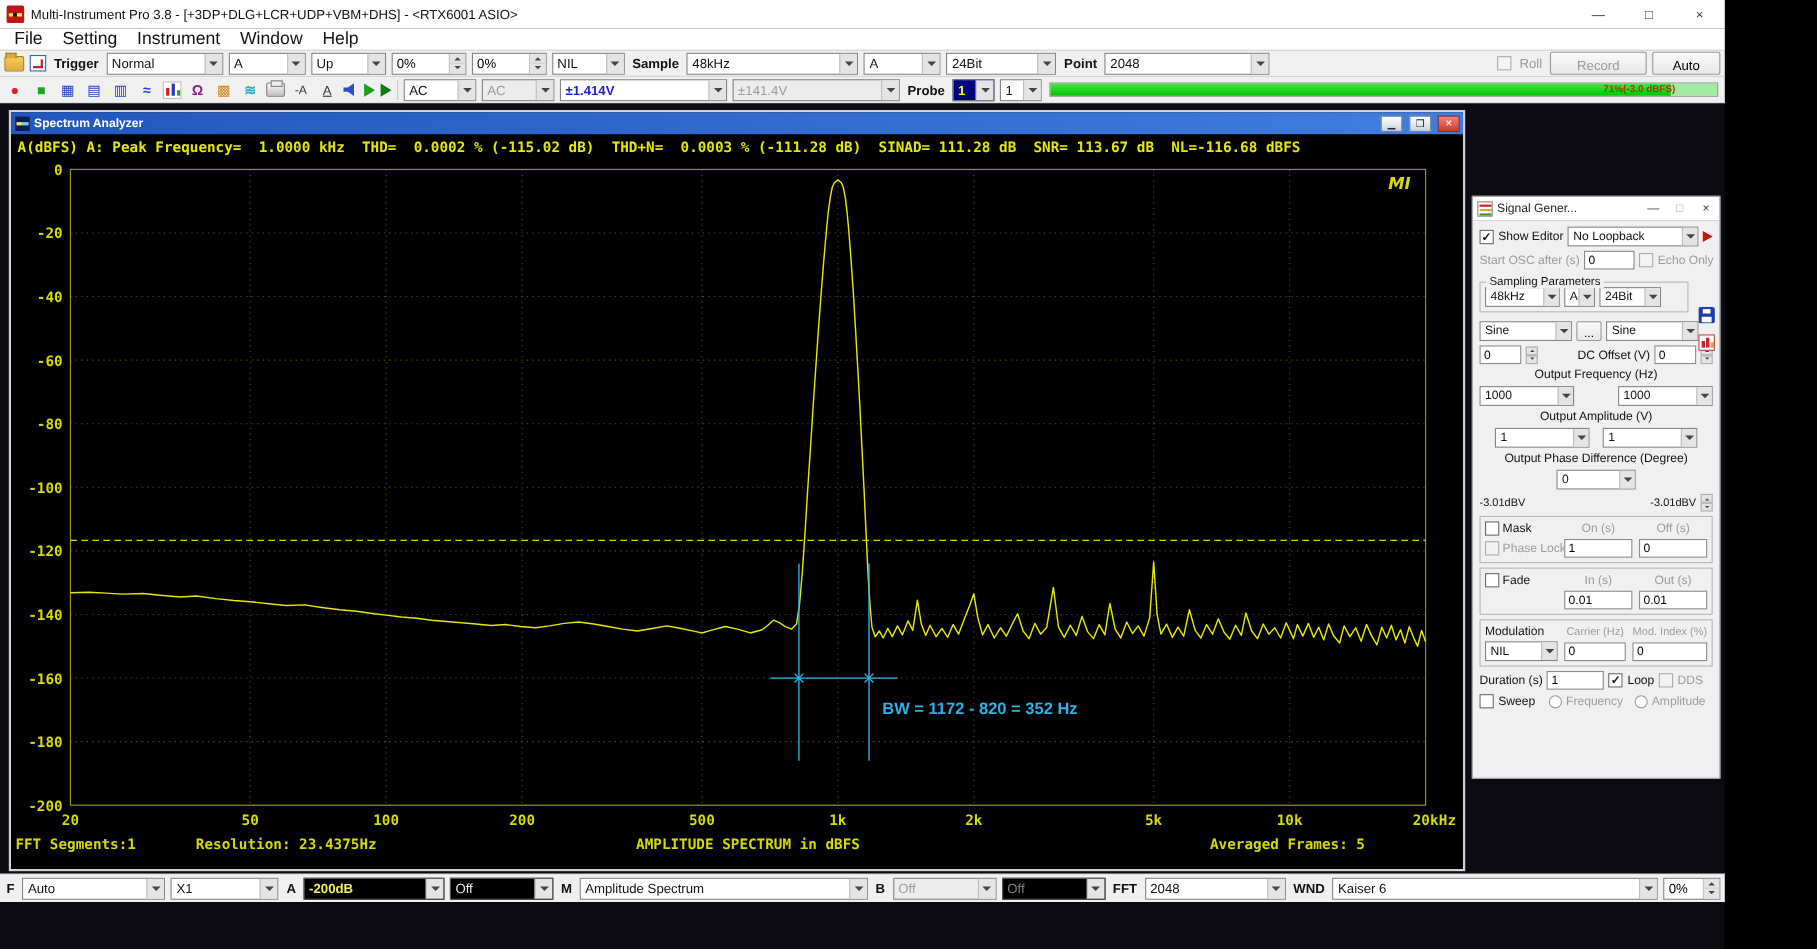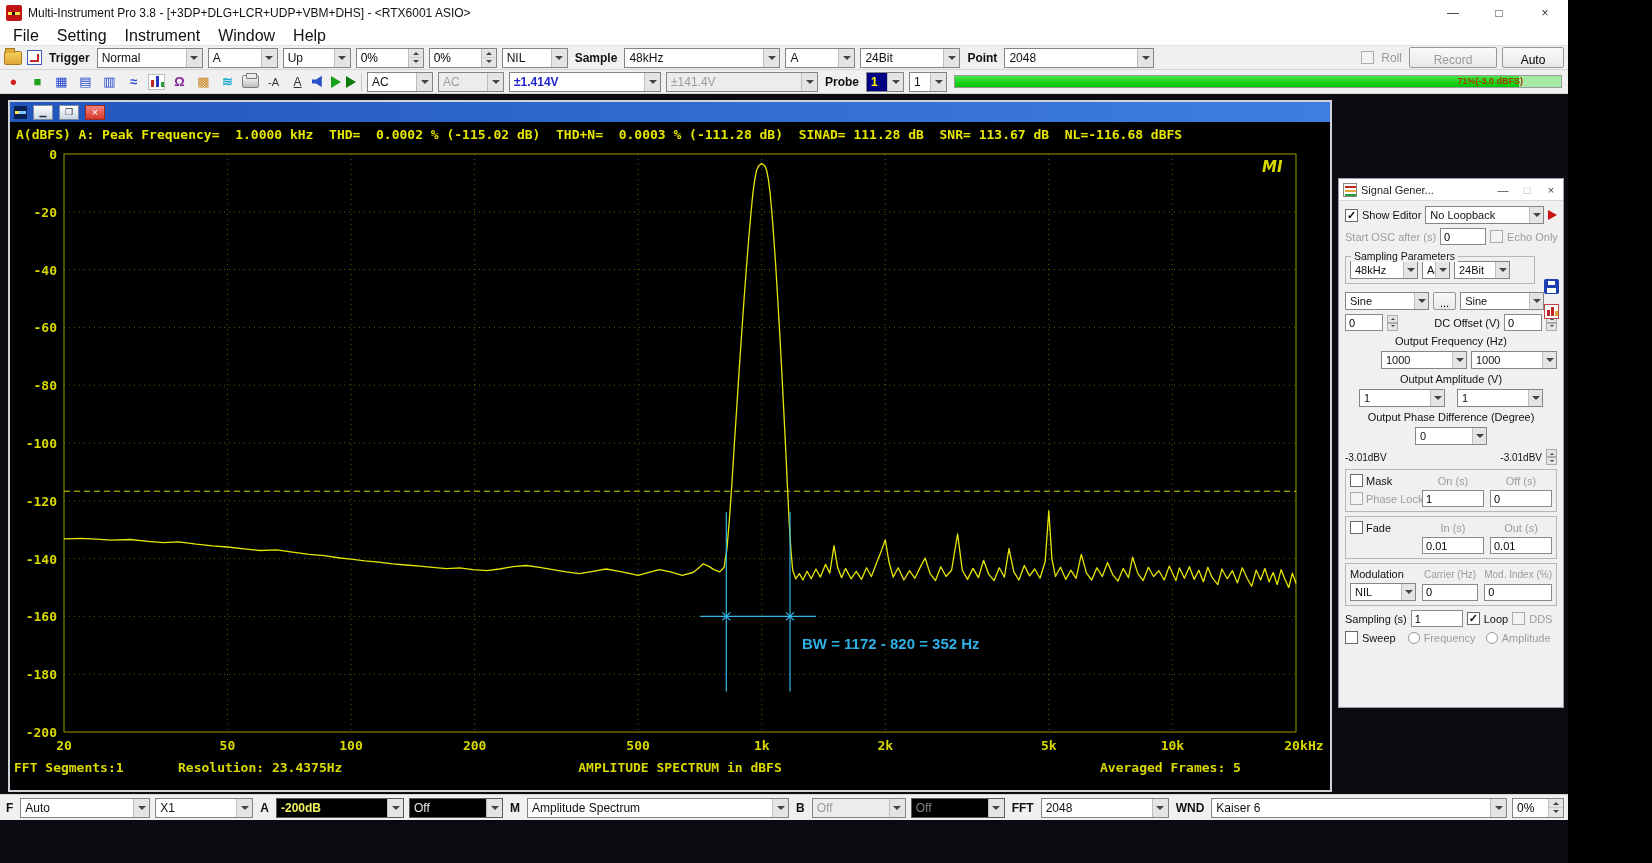--- a/index.html
+++ b/index.html
@@ -258,20 +258,21 @@
       <span class="ptail"></span>
       <span class="ptext">71%(-3.0 dBFS)</span>
     </div>
   </div>
 
   <div class="client">
 
     <div class="specwin">
       <div class="sw-title">
         <span class="sw-icon"></span>
+        <span class="t">Spectrum Analyzer</span>
         <span class="swbtn">▁</span>
         <span class="swbtn">❒</span>
         <span class="swbtn close">×</span>
       </div>
       <div class="statusline">A(dBFS) A: Peak Frequency=  1.0000 kHz  THD=  0.0002 % (-115.02 dB)  THD+N=  0.0003 % (-111.28 dB)  SINAD= 111.28 dB  SNR= 113.67 dB  NL=-116.68 dBFS</div>
       <svg id="spectrum-svg" width="1320" height="644">
             <text x="54" y="604" text-anchor="middle" class="tick">20</text>
             <line x1="217.4206968946501" y1="8" x2="217.4206968946501" y2="586" class="grid"></line>
             <text x="217.4206968946501" y="604" text-anchor="middle" class="tick">50</text>
             <line x1="341.0436817806584" y1="8" x2="341.0436817806584" y2="586" class="grid"></line>
@@ -398,21 +399,21 @@
               </span>
           <span class="txt11" style="flex:1;text-align:right">DC Offset (V)</span>
           <div class="tb" style="width:38px">0</div>
           <span class="minispin">
                 <span class="up"></span>
                 <span class="dn"></span>
               </span>
         </div>
 
         <div class="ctr">Output Frequency (Hz)</div>
-        <div class="row" style="justify-content:flex-end;">
+        <div class="row" style="justify-content:space-between;">
           <div class="dd sm" style="width:86px">
                 <span class="txt">1000</span>
                 <span class="arr"></span>
               </div>
           <div class="dd sm" style="width:86px">
                 <span class="txt">1000</span>
                 <span class="arr"></span>
               </div>
         </div>
 
@@ -485,21 +486,21 @@
             <div class="dd sm">
                   <span class="txt">NIL</span>
                   <span class="arr"></span>
                 </div>
             <div class="tb">0</div>
             <div class="tb">0</div>
           </div>
         </div>
 
         <div class="row">
-          <span class="txt11">Sampling (s)</span>
+          <span class="txt11">Duration (s)</span>
           <div class="tb" style="width:52px">1</div>
           <span class="chk checked"></span>
           <span class="txt11">Loop</span>
           <span class="chk dis"></span>
           <span class="txt11 dis">DDS</span>
         </div>
 
         <div class="row">
           <span class="chk"></span>
           <span class="txt11">Sweep</span>

